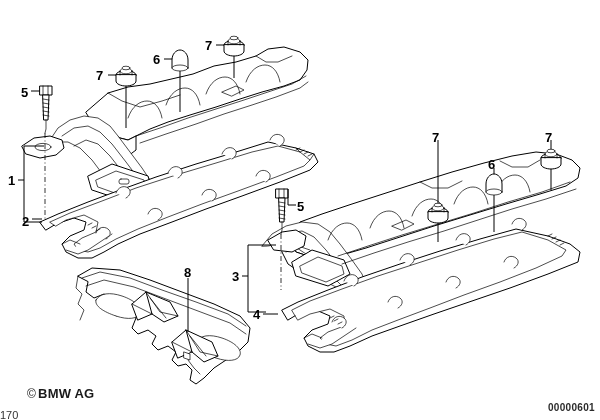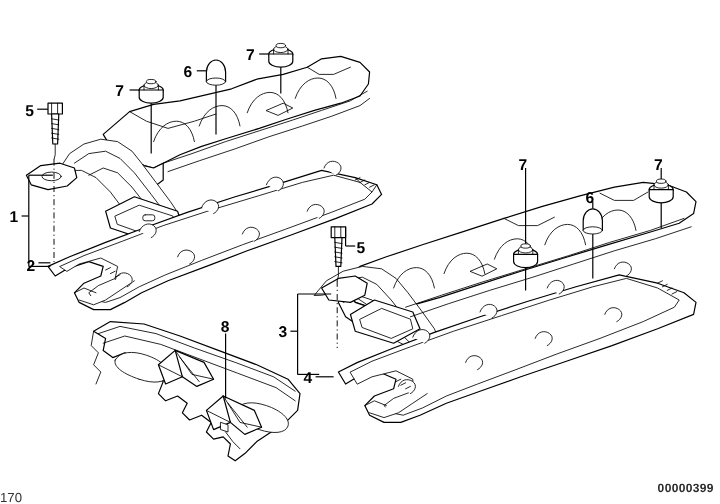--- a/index.html
+++ b/index.html
@@ -358,18 +358,21 @@
   <div class="callout-label" style="left:21px; top:86px;">5</div>
   <div class="callout-label" style="left:297px;top:200px;">5</div>
   <div class="callout-label" style="left:153px;top:53px;">6</div>
   <div class="callout-label" style="left:488px;top:158px;">6</div>
   <div class="callout-label" style="left:96px; top:69px;">7</div>
   <div class="callout-label" style="left:205px;top:39px;">7</div>
   <div class="callout-label" style="left:432px;top:131px;">7</div>
   <div class="callout-label" style="left:545px;top:131px;">7</div>
   <div class="callout-label" style="left:184px;top:266px;">8</div>
 
+  <div class="footer-text" id="copyright-block">
+    <span id="copyright-symbol">©</span><span>BMW AG</span>
+  </div>
 
   <div class="footer-text" id="page-code">170</div>
 
-  <div class="footer-text" id="drawing-number">00000399</div>
+  <div class="footer-text" id="drawing-number">00000601</div>
 
 </div>
 
 </body></html>

